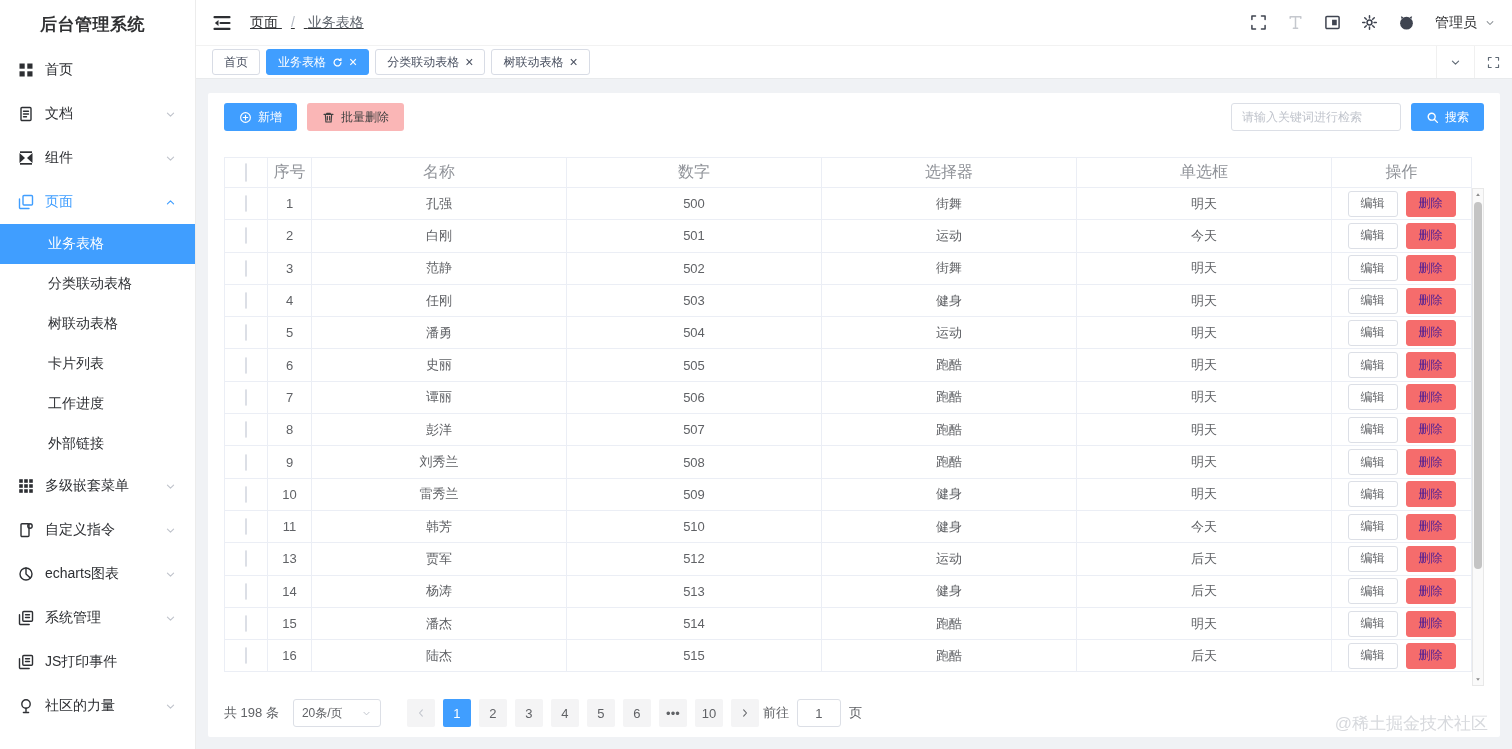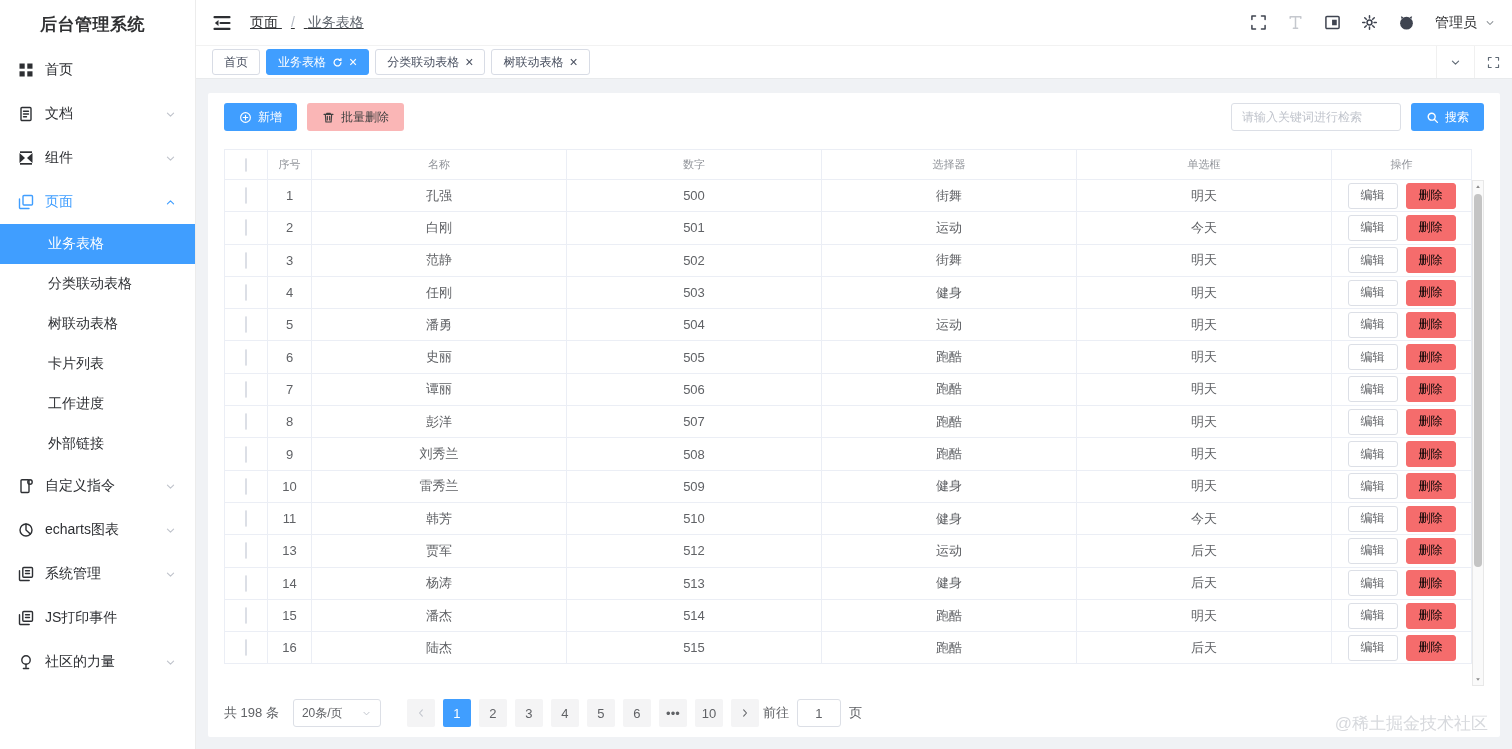--- a/index.html
+++ b/index.html
@@ -45,38 +45,38 @@
   .tab .ticn{width:11px; height:11px;}
   .tab .x{font-size:14px; line-height:1; margin-top:-1px;}
   .tab-ctrl{margin-left:auto; display:flex; align-items:stretch; height:100%;}
   .tab-ctrl .box{width:38px; display:flex; align-items:center; justify-content:center; border-left:1px solid #f0f0f0; color:#606a75; cursor:pointer;}
   .tab-ctrl .box .icn{width:13px; height:13px;}
 
   
   .content{flex:1; min-height:0; background:var(--content-bg); padding:14px 12px 12px; position:relative;}
   .card{background:#fff; height:100%; border-radius:2px; padding:10px 16px 10px; display:flex; flex-direction:column;}
 
-  .toolbar{display:flex; align-items:center; margin-bottom:18px;}
+  .toolbar{display:flex; align-items:center; margin-bottom:26px;}
   .btn{height:28px; display:inline-flex; align-items:center; gap:6px; padding:0 14px; border-radius:3px; font-size:12px; border:1px solid transparent; cursor:pointer; white-space:nowrap;}
   .btn .bicn{width:13px; height:13px;}
   .btn-primary{background:var(--primary); color:#fff;}
   .btn-danger-dis{background:var(--danger-disabled); color:#404040; margin-left:10px; cursor:not-allowed;}
   .toolbar-right{margin-left:auto; display:flex; gap:10px;}
   .search-input{width:170px; height:28px; border:1px solid #dcdfe6; border-radius:3px; padding:0 10px; font-size:12px; color:#606266; outline:none; font-family:inherit;}
   .search-input::placeholder{color:#c0c4cc;}
 
   .table-area{flex:1; min-height:0; position:relative; padding-right:12px; overflow:hidden;}
   table{width:100%; border-collapse:collapse; table-layout:fixed; font-size:13px; color:#606266; border:1px solid var(--tbl-border);}
   th,td{border:1px solid var(--tbl-border); text-align:center; font-weight:400; overflow:hidden; white-space:nowrap;}
-  th{height:30px; color:#909399; background:#fff; font-size:11px;text-align:center;}
+  th{height:30px; color:#909399; background:#fff; font-size:16px;text-align:center;}
   td{height:32.3px;}
   .checkbox{width:14px; height:14px; border:1px solid #dcdfe6; border-radius:2px; margin:0 auto; background:#fff; cursor:pointer;}
   .mini-btn{display:inline-flex; align-items:center; justify-content:center; height:26px; padding:0 12px; border-radius:3px; font-size:12px; cursor:pointer; border:1px solid transparent;}
   .mini-btn.edit{border-color:#dcdfe6; color:#606266; background:#fff; margin-right:8px;}
-  .mini-btn.del{background:var(--danger); border-color:var(--danger); color:#000000;}
+  .mini-btn.del{background:var(--danger); border-color:var(--danger); color:#4c1d95;}
 
   .vscroll{position:absolute; top:31px; right:0; bottom:1px; width:12px; background:#fafafa; border:1px solid #e8e8e8;}
   .vs-arrow{position:absolute; left:0; width:100%; height:12px; color:#8b8b8b;}
   .vs-arrow.up{top:0;} .vs-arrow.down{bottom:0;}
   .vs-thumb{position:absolute; left:1px; width:8px; top:13px; height:74%; background:#c4c4c4; border-radius:4px;}
 
   .pagination{margin-top:12px; display:flex; align-items:center; font-size:13px; color:#606266;}
   .pg-total{margin-right:14px;}
   .pg-size{width:88px; height:28px; border:1px solid #dcdfe6; border-radius:3px; display:flex; align-items:center; justify-content:space-between; padding:0 8px; font-size:12px; color:#606266; margin-right:22px; cursor:pointer; background:#fff;}
   .pg-size .chev{width:11px; height:11px; color:#c0c4cc;}
@@ -164,20 +164,43 @@
           </div>
           <div class="sub-item">
             <span>卡片列表</span>
           </div>
           <div class="sub-item">
             <span>工作进度</span>
           </div>
           <div class="sub-item">
             <span>外部链接</span>
           </div>
+        </div>
+        <div class="nav-item">
+          <span class="icn nicn">
+            <svg viewBox="0 0 16 16" fill="none" stroke="currentColor" stroke-width="1.4" stroke-linecap="round" stroke-linejoin="round">
+              <g fill="currentColor" stroke="none">
+                <rect x="1.2" y="1.2" width="3.6" height="3.6"></rect>
+                <rect x="6.2" y="1.2" width="3.6" height="3.6"></rect>
+                <rect x="11.2" y="1.2" width="3.6" height="3.6"></rect>
+                <rect x="1.2" y="6.2" width="3.6" height="3.6"></rect>
+                <rect x="6.2" y="6.2" width="3.6" height="3.6"></rect>
+                <rect x="11.2" y="6.2" width="3.6" height="3.6"></rect>
+                <rect x="1.2" y="11.2" width="3.6" height="3.6"></rect>
+                <rect x="6.2" y="11.2" width="3.6" height="3.6"></rect>
+                <rect x="11.2" y="11.2" width="3.6" height="3.6"></rect>
+              </g>
+            </svg>
+          </span>
+          <span class="lbl">多级嵌套菜单</span>
+          <span class="icn chev">
+            <svg viewBox="0 0 16 16" fill="none" stroke="currentColor" stroke-width="1.4" stroke-linecap="round" stroke-linejoin="round">
+              <path d="M4.2 6.2 8 10l3.8-3.8"></path>
+            </svg>
+          </span>
         </div>
         <div class="nav-item">
           <span class="icn nicn">
             <svg viewBox="0 0 16 16" fill="none" stroke="currentColor" stroke-width="1.4" stroke-linecap="round" stroke-linejoin="round">
               <rect x="3" y="1.8" width="8" height="12.7" rx="1"></rect>
               <circle cx="12" cy="4" r="2.2"></circle>
             </svg>
           </span>
           <span class="lbl">自定义指令</span>
           <span class="icn chev">

